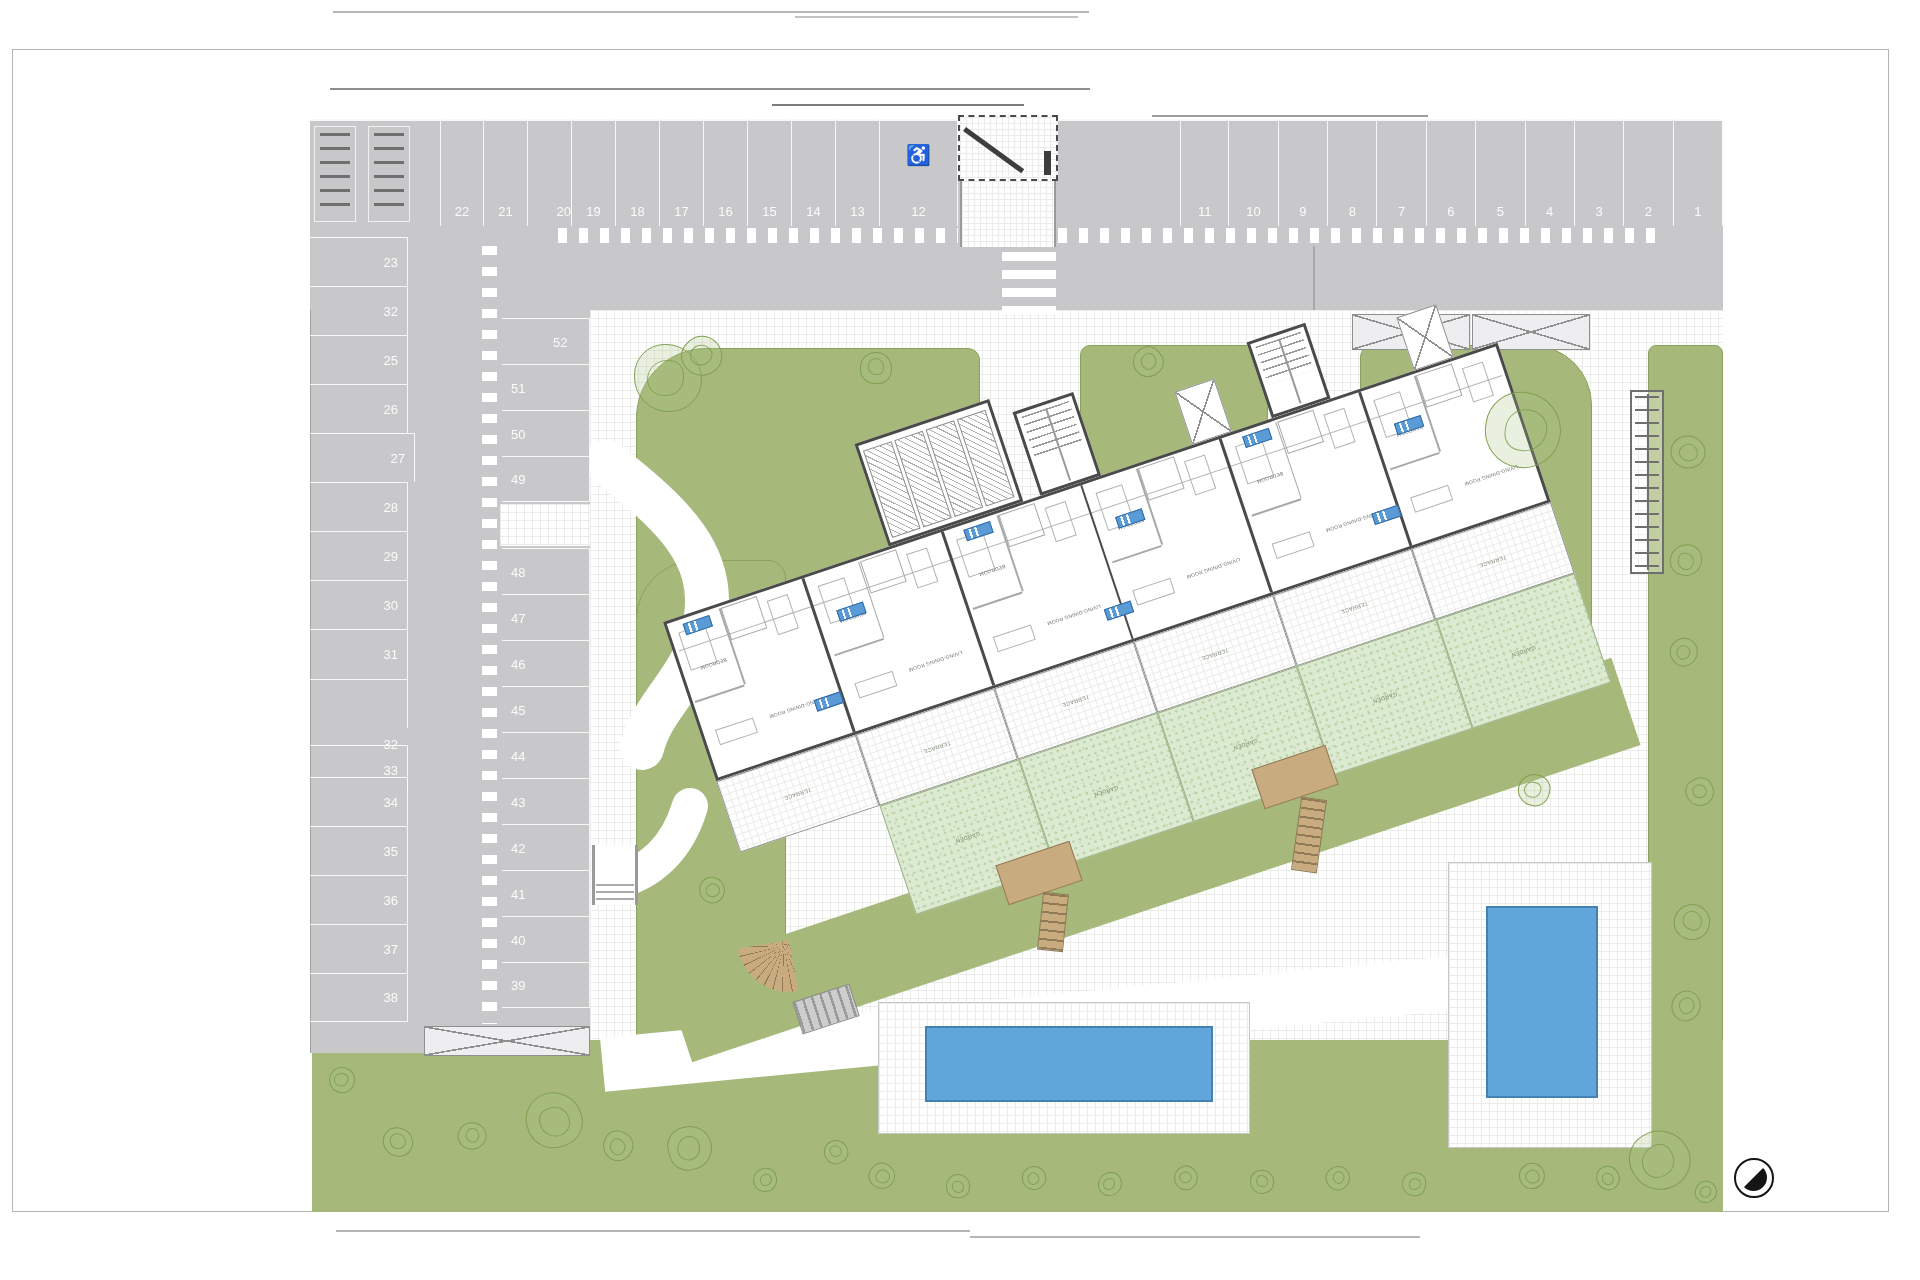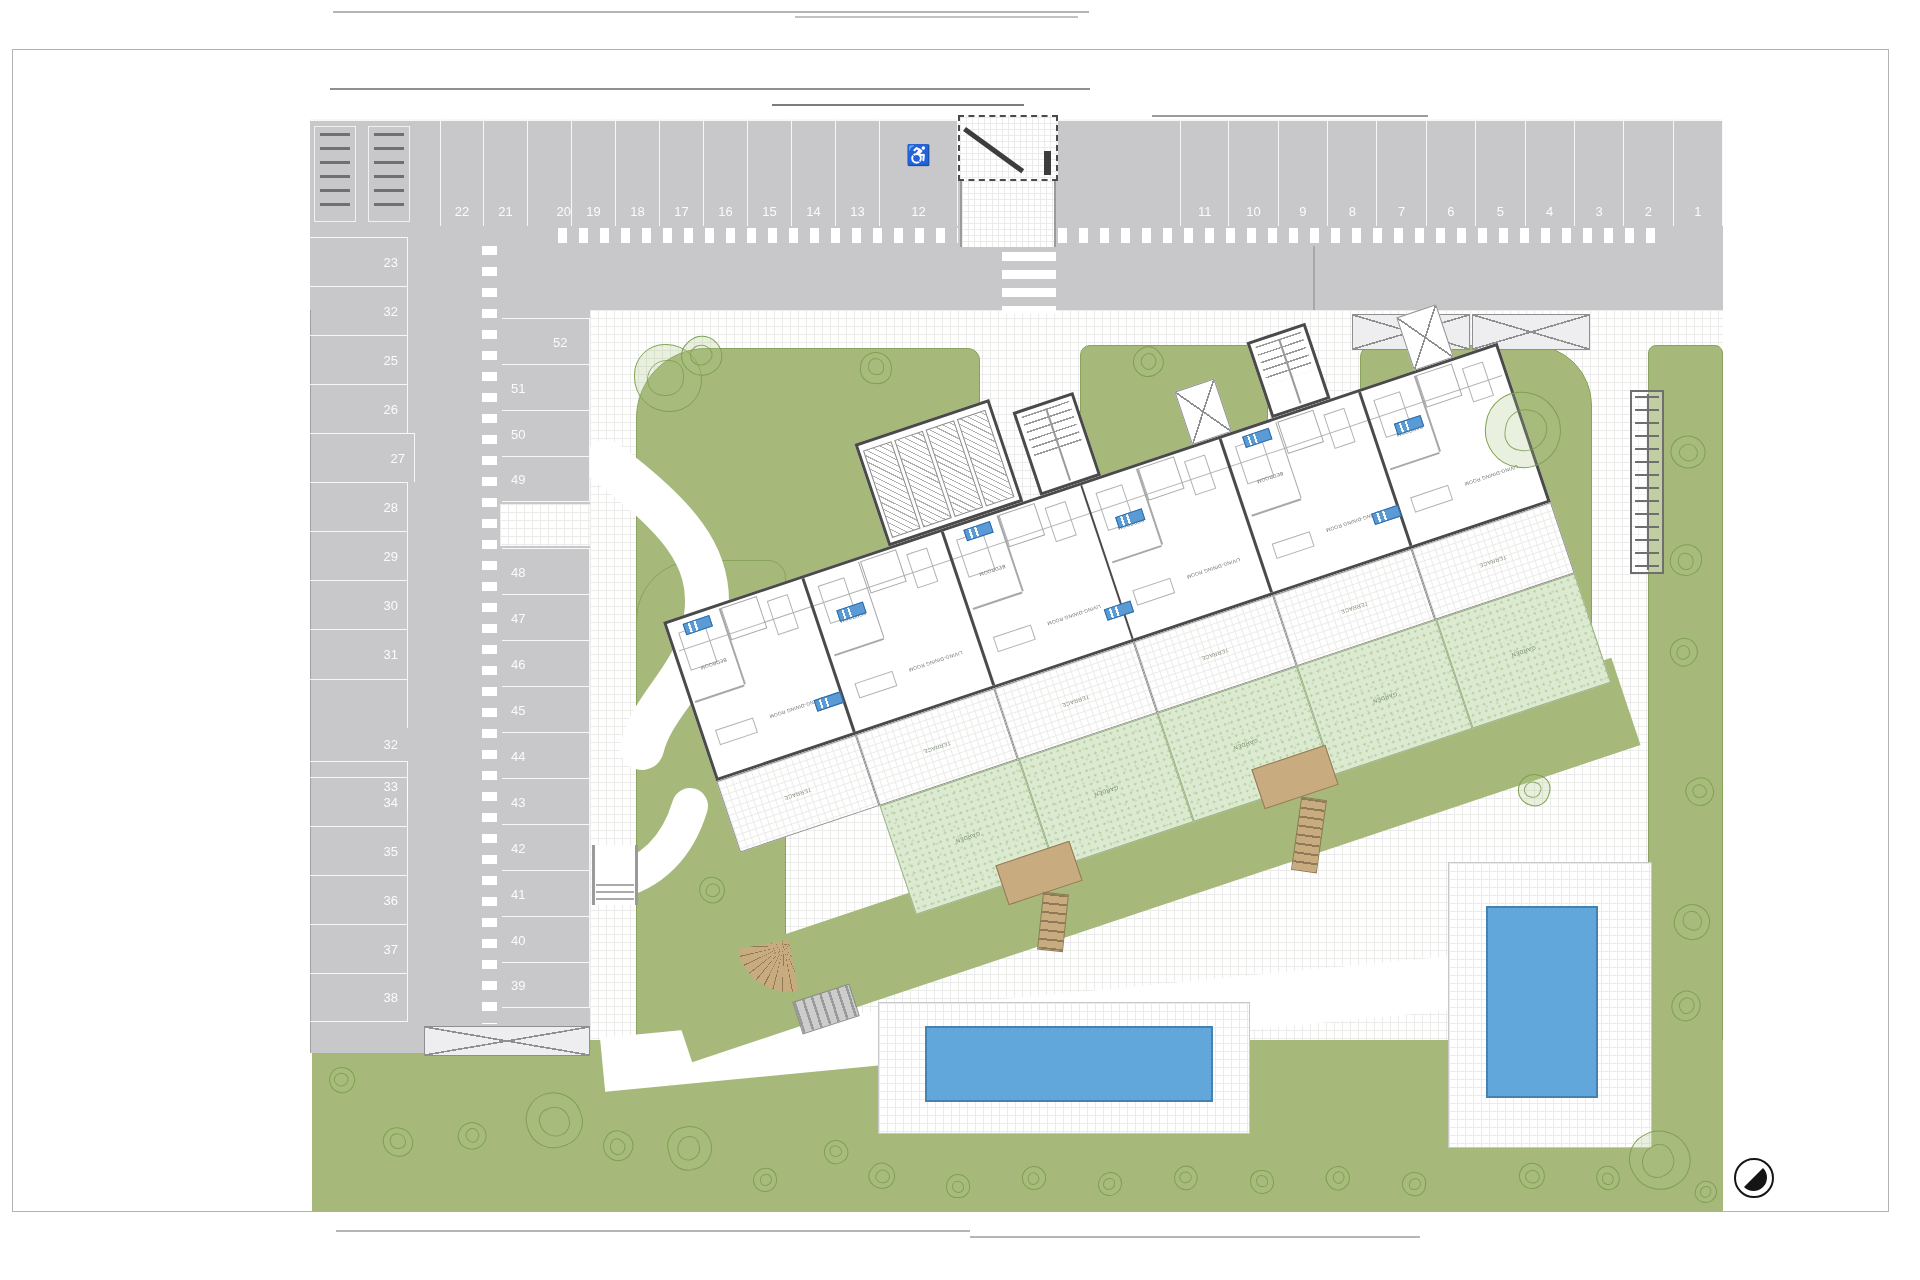--- a/index.html
+++ b/index.html
@@ -151,21 +151,21 @@
     </div>
     <div style="position: absolute; left: 310px; top: 580.42px; width: 98px; height: 49.06px; border-top: 1.5px solid rgba(255, 255, 255, 0.85); border-right: 1.5px solid rgba(255, 255, 255, 0.85);">
       <span class="stall-num" style="right: 9px; top: 50%; transform: translateY(-50%);">30</span>
     </div>
     <div style="position: absolute; left: 310px; top: 629.48px; width: 98px; height: 49.06px; border-top: 1.5px solid rgba(255, 255, 255, 0.85); border-right: 1.5px solid rgba(255, 255, 255, 0.85);">
       <span class="stall-num" style="right: 9px; top: 50%; transform: translateY(-50%);">31</span>
     </div>
     <div style="position: absolute; left: 310px; top: 678.54px; width: 98px; height: 49.06px; border-top: 1.5px solid rgba(255, 255, 255, 0.85); border-right: 1.5px solid rgba(255, 255, 255, 0.85);">
       <span class="stall-num" style="right: 9px; top: 50%; transform: translateY(-50%); margin-top: 40px;">32</span>
     </div>
-    <div style="position: absolute; left: 310px; top: 761px; width: 98px; height: 49.06px; border-top: 1.5px solid rgba(255, 255, 255, 0.85); border-right: 1.5px solid rgba(255, 255, 255, 0.85); padding-left: 20px;">
+    <div style="position: absolute; left: 310px; top: 745px; width: 98px; height: 49.06px; border-top: 1.5px solid rgba(255, 255, 255, 0.85); border-right: 1.5px solid rgba(255, 255, 255, 0.85); padding-left: 20px;">
       <span class="stall-num" style="right: 9px; top: 50%; transform: translateY(-50%);">33</span>
     </div>
     <div style="position: absolute; left: 310px; top: 776.66px; width: 98px; height: 49.06px; border-top: 1.5px solid rgba(255, 255, 255, 0.85); border-right: 1.5px solid rgba(255, 255, 255, 0.85);">
       <span class="stall-num" style="right: 9px; top: 50%; transform: translateY(-50%);">34</span>
     </div>
     <div style="position: absolute; left: 310px; top: 825.72px; width: 98px; height: 49.06px; border-top: 1.5px solid rgba(255, 255, 255, 0.85); border-right: 1.5px solid rgba(255, 255, 255, 0.85);">
       <span class="stall-num" style="right: 9px; top: 50%; transform: translateY(-50%);">35</span>
     </div>
     <div style="position: absolute; left: 310px; top: 874.78px; width: 98px; height: 49.06px; border-top: 1.5px solid rgba(255, 255, 255, 0.85); border-right: 1.5px solid rgba(255, 255, 255, 0.85);">
       <span class="stall-num" style="right: 9px; top: 50%; transform: translateY(-50%);">36</span>

